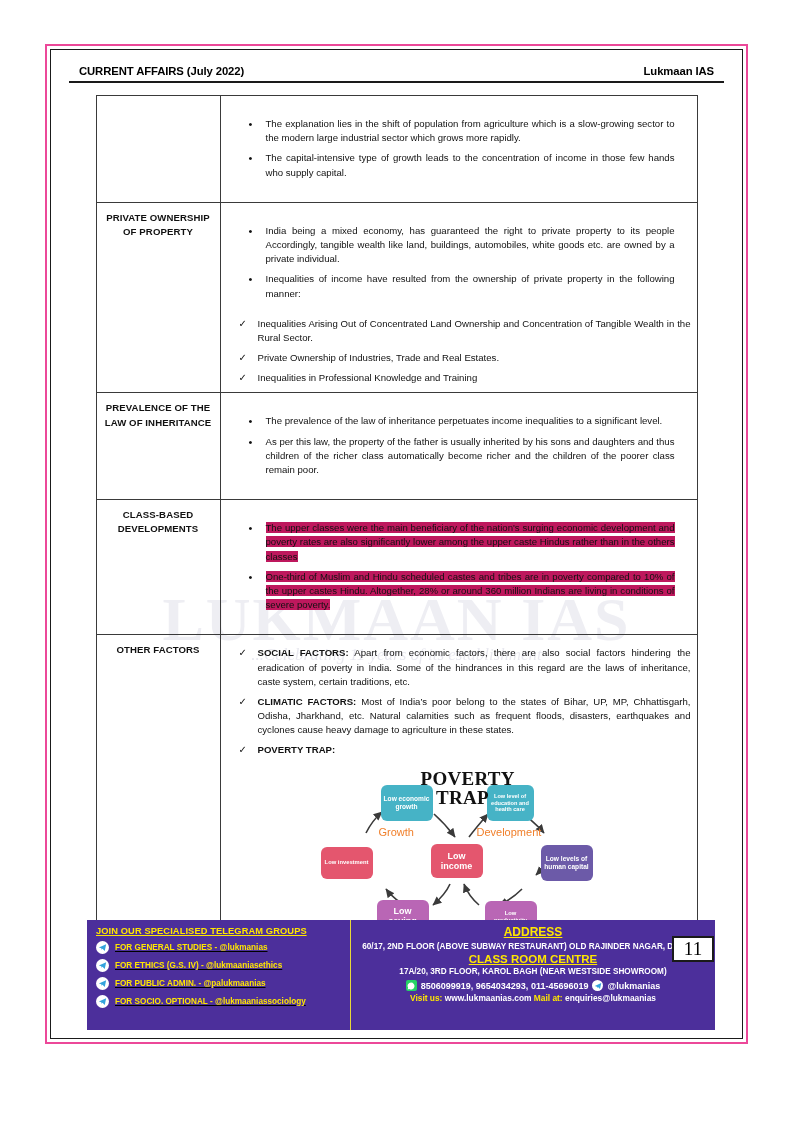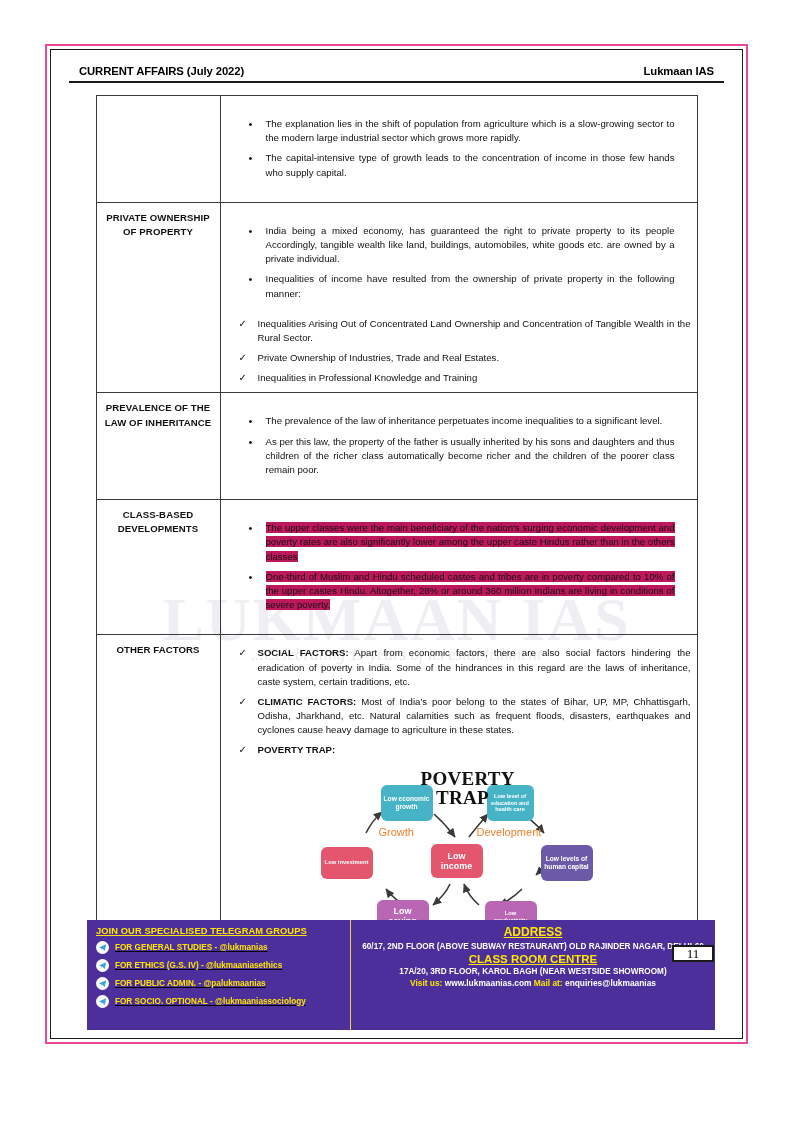--- a/index.html
+++ b/index.html
@@ -228,26 +228,26 @@
     display: inline-flex; align-items: center; justify-content: center;
     flex: 0 0 11px;
   }
   .visit-line { font-size: 8.4px; font-weight: bold; margin-top: 2px; }
   .ylw { color: #ffe600; }
 
   
   .pageno {
     position: absolute;
     right: 28px; bottom: 76px;
-    width: 42px; height: 17px;
+    width: 42px; height: 26px;
     background: #ffffff;
     border: 2px solid #1a1a1a;
     display: flex; align-items: center; justify-content: center;
     font-family: "Liberation Serif", serif;
-    font-size: 13px; color: #000;
+    font-size: 19px; color: #000;
     z-index: 9;
   }
 </style>
 </head>
 <body>
 
 <div class="page-outer">
   <div class="page-inner">
 
     <div class="doc-header">
@@ -420,20 +420,34 @@
           <span>FOR SOCIO. OPTIONAL - @lukmaaniassociology</span>
         </div>
       </div>
 
       <div class="fb-right">
         <div class="addr-title">ADDRESS</div>
         <div class="addr-line">60/17, 2ND FLOOR (ABOVE SUBWAY RESTAURANT) OLD RAJINDER NAGAR, DELHI-60</div>
         <div class="crc-title">CLASS ROOM CENTRE</div>
         <div class="addr-line">17A/20, 3RD FLOOR, KAROL BAGH (NEAR WESTSIDE SHOWROOM)</div>
 
+        <div class="contact-line">
+          <span class="wa-icon">
+            <svg width="8" height="8" viewBox="0 0 16 16">
+                <path d="M8 1.2a6.8 6.8 0 0 0-5.8 10.3L1.2 14.8l3.4-1a6.8 6.8 0 1 0 3.4-12.6z" fill="#ffffff"></path>
+              </svg>
+          </span>
+          <span>8506099919, 9654034293, 011-45696019</span>
+          <span class="tg-icon-sm">
+            <svg width="8" height="8" viewBox="0 0 16 16">
+                <path d="M1.5 7.8 L14.5 2.2 L12 14 L8 10.2 L6 12.2 L6 9.5 Z" fill="#34a3dc"></path>
+              </svg>
+          </span>
+          <span>@lukmanias</span>
+        </div>
 
         <div class="visit-line">
           <span class="ylw">Visit us:</span>
           <span>www.lukmaanias.com</span>
           <span class="ylw">Mail at:</span>
           <span>enquiries@lukmaanias</span>
         </div>
       </div>
     </div>
 

